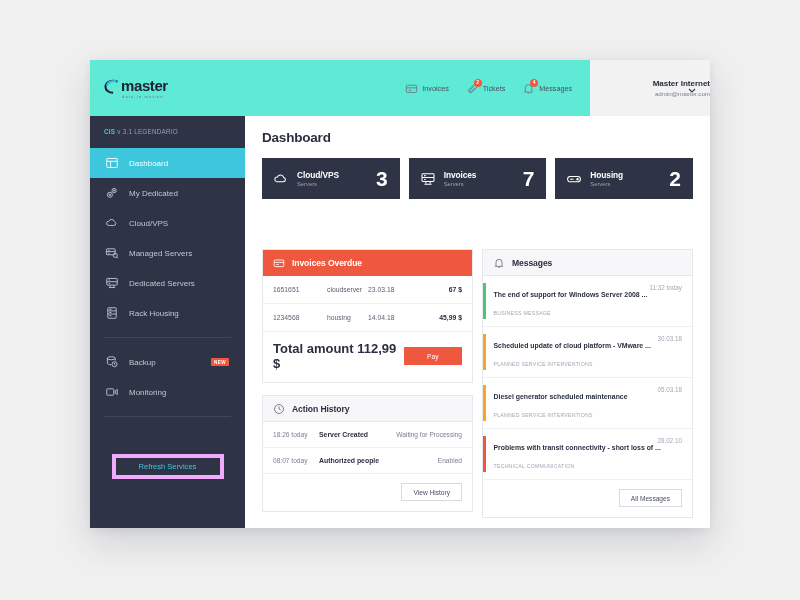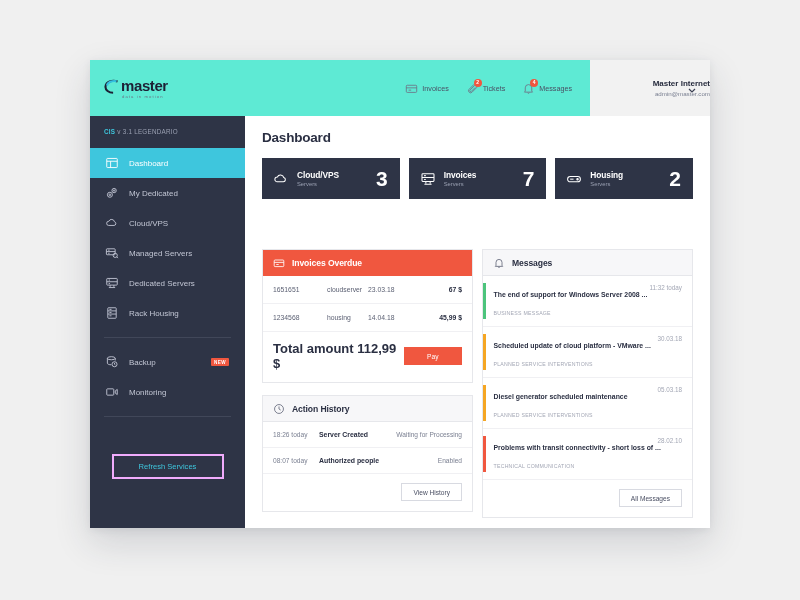--- a/index.html
+++ b/index.html
@@ -83,21 +83,21 @@
   .sb-new {
     position: absolute; right: 16px; top: 50%; transform: translateY(-50%);
     background: #f0573f; color: #fff;
     font-size: 4.6px; font-weight: bold; letter-spacing: 0.4px;
     padding: 1.5px 3px; border-radius: 1px;
   }
   .sb-divider { height: 1px; background: #414759; margin: 9px 14px; }
   #refresh-wrap { margin-top: 28px; display: flex; justify-content: center; }
   #refresh-btn {
     width: 112px; height: 25px;
-    border: 2px solid #f0abfc; background: transparent;
+    border: 4px solid #f0abfc; background: transparent;
     color: #3ec6dd; font-size: 7.6px;
     font-family: "Liberation Sans", sans-serif;
     cursor: pointer;
     display: flex; align-items: center; justify-content: center;
   }
 
   
   #main { flex: 1; background: #ffffff; padding: 14px 17px 0 17px; min-width: 0; overflow: hidden; }
   #page-title { font-size: 13.5px; font-weight: bold; color: #2a2f42; letter-spacing: -0.2px; margin-bottom: 13px; }
 

